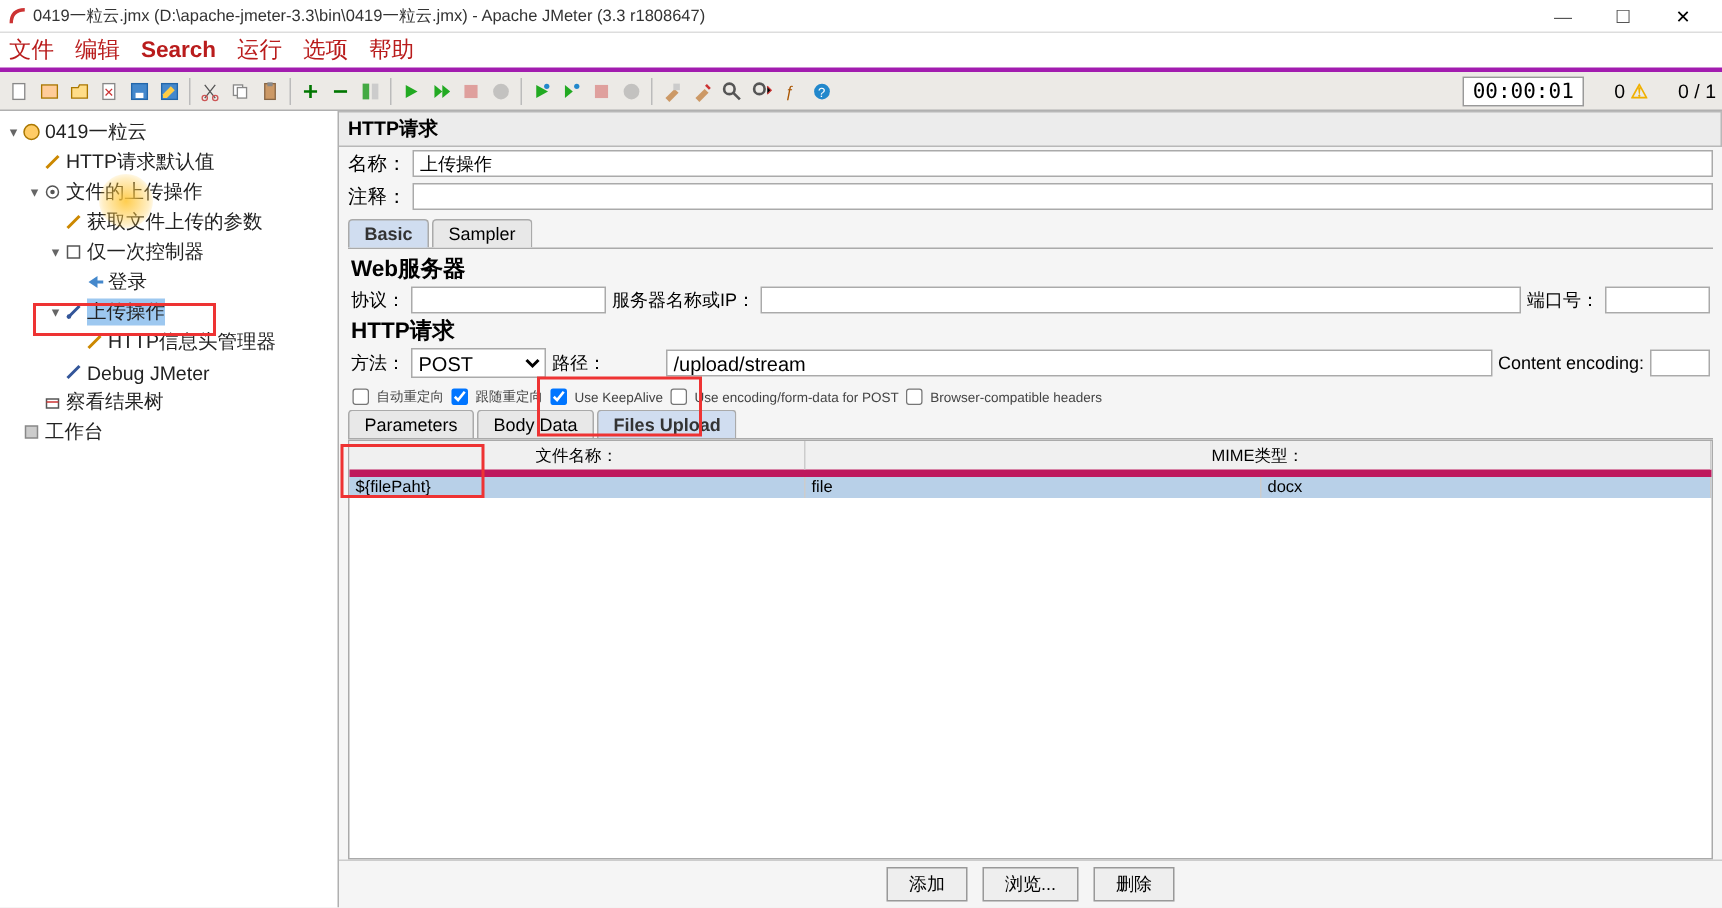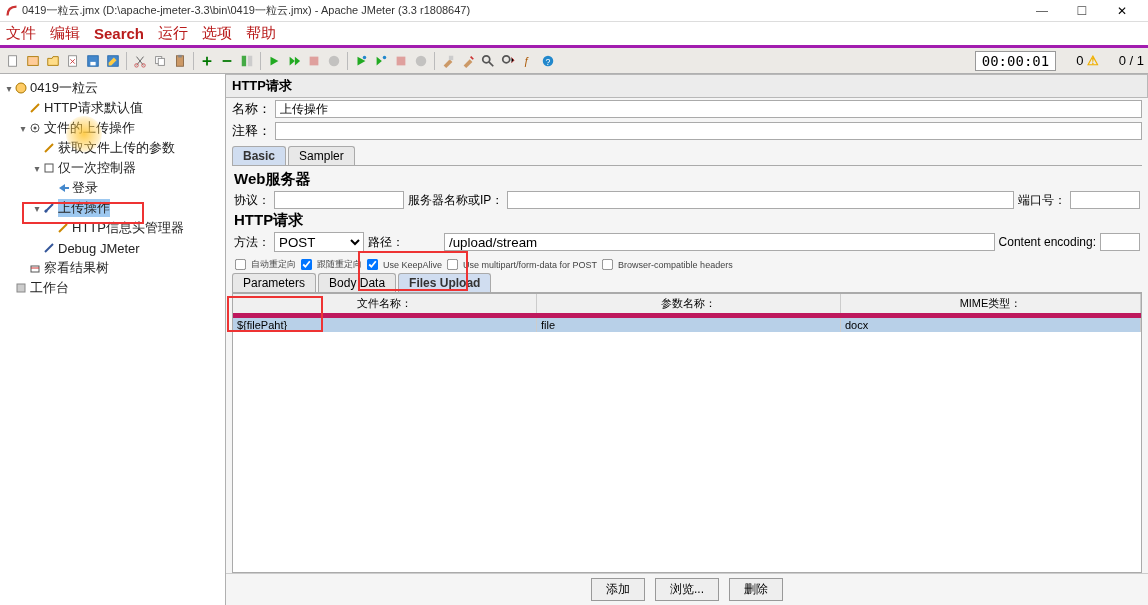--- a/index.html
+++ b/index.html
@@ -401,35 +401,34 @@
     </div>
 
     <div class="chk-row">
       <input type="checkbox" style="">
         <span>自动重定向</span>
       <input type="checkbox" checked="" style="">
         <span>跟随重定向</span>
       <input type="checkbox" checked="" style="">
         <span>Use KeepAlive</span>
       <input type="checkbox" style="">
-        <span>Use multipart/form-data for POST</span>
+        <span>Use encoding/form-data for POST</span>
       <input type="checkbox" style="">
         <span>Browser-compatible headers</span>
     </div>
 
     <div class="tabs2">
       <div class="tab">Parameters</div>
       <div class="tab">Body Data</div>
       <div class="tab active">Files Upload</div>
     </div>
 
     <div class="table-wrap">
       <div class="thead">
         <div class="c1">文件名称：</div>
-        <div class="c2">参数名称：</div>
         <div class="c3">MIME类型：</div>
       </div>
       <div class="trow">
         <div class="c1">${filePaht}</div>
         <div class="c2">file</div>
         <div class="c3">docx</div>
       </div>
 
       <div class="red-box" style="left:125px; top:-43px; width:110px; height:40px;"></div>
       <div class="red-box" style="left:-6px; top:2px; width:96px; height:36px;"></div>

